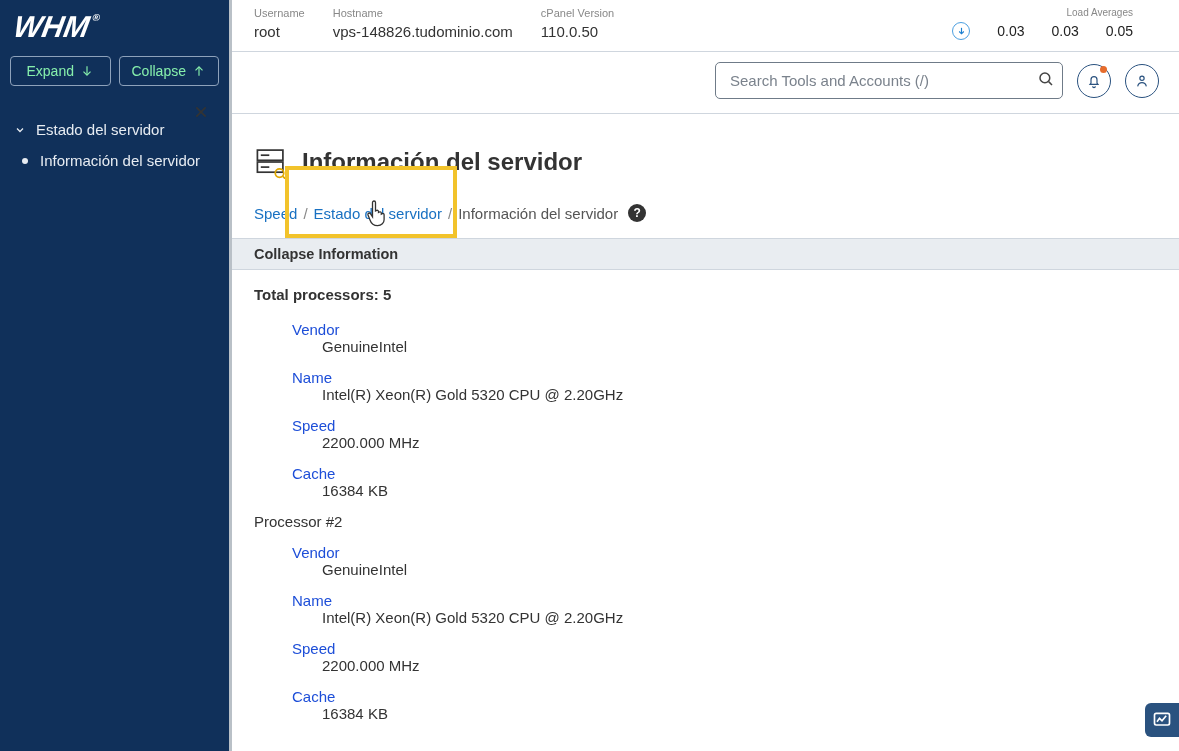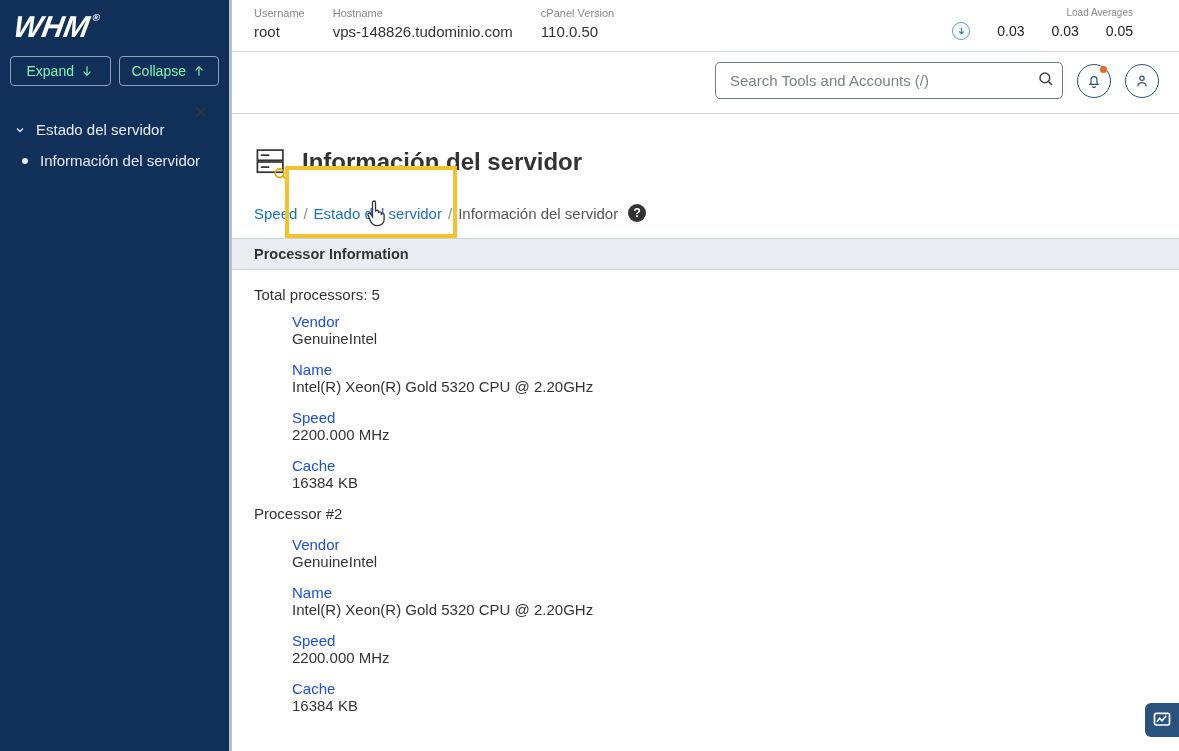--- a/index.html
+++ b/index.html
@@ -194,25 +194,25 @@
   .section-header {
     background: var(--section-hdr-bg);
     border-top: 1px solid var(--border);
     border-bottom: 1px solid var(--border);
     font-weight:700;
     padding: 7px 22px;
     font-size: 14.5px;
     color:#333;
   }
   .sec-body { padding: 12px 22px 8px 22px; font-size: 15px; color:#333; }
-  .kv { margin: 4px 0 10px 0; }
+  .kv { margin: 4px 0 18px 0; font-weight: bold; }
   .proc-title { margin: 6px 0 14px 0; }
   .sub { margin-left: 38px; margin-bottom: 14px; }
   .sub .k { color:#1d4ed8; }
-  .sub .v { margin-top:0px; }
+  .sub .v { margin-left: 30px; margin-top:0px; }
 
   .fab {
     position:absolute;
     right: 0; bottom: 14px;
     width: 34px; height: 34px;
     background: #2a527f;
     color:#fff;
     border-top-left-radius: 6px;
     border-bottom-left-radius: 6px;
     display:flex; align-items:center; justify-content:center;
@@ -340,21 +340,21 @@
 
       <div class="crumbs">
         <a>Speed</a>
         <span class="sep">/</span>
         <a>Estado del servidor</a>
         <span class="sep">/</span>
         <span class="cur">Información del servidor</span>
         <span class="help-circle">?</span>
       </div>
 
-      <div class="section-header">Processor Information</div>
+      <div class="section-header">Collapse Information</div>
 
       <div class="sec-body">
         <div class="kv">Total processors: 5</div>
 
         <div class="sub">
           <div class="k">Vendor</div>
           <div class="v">GenuineIntel</div>
         </div>
         <div class="sub">
           <div class="k">Name</div>

